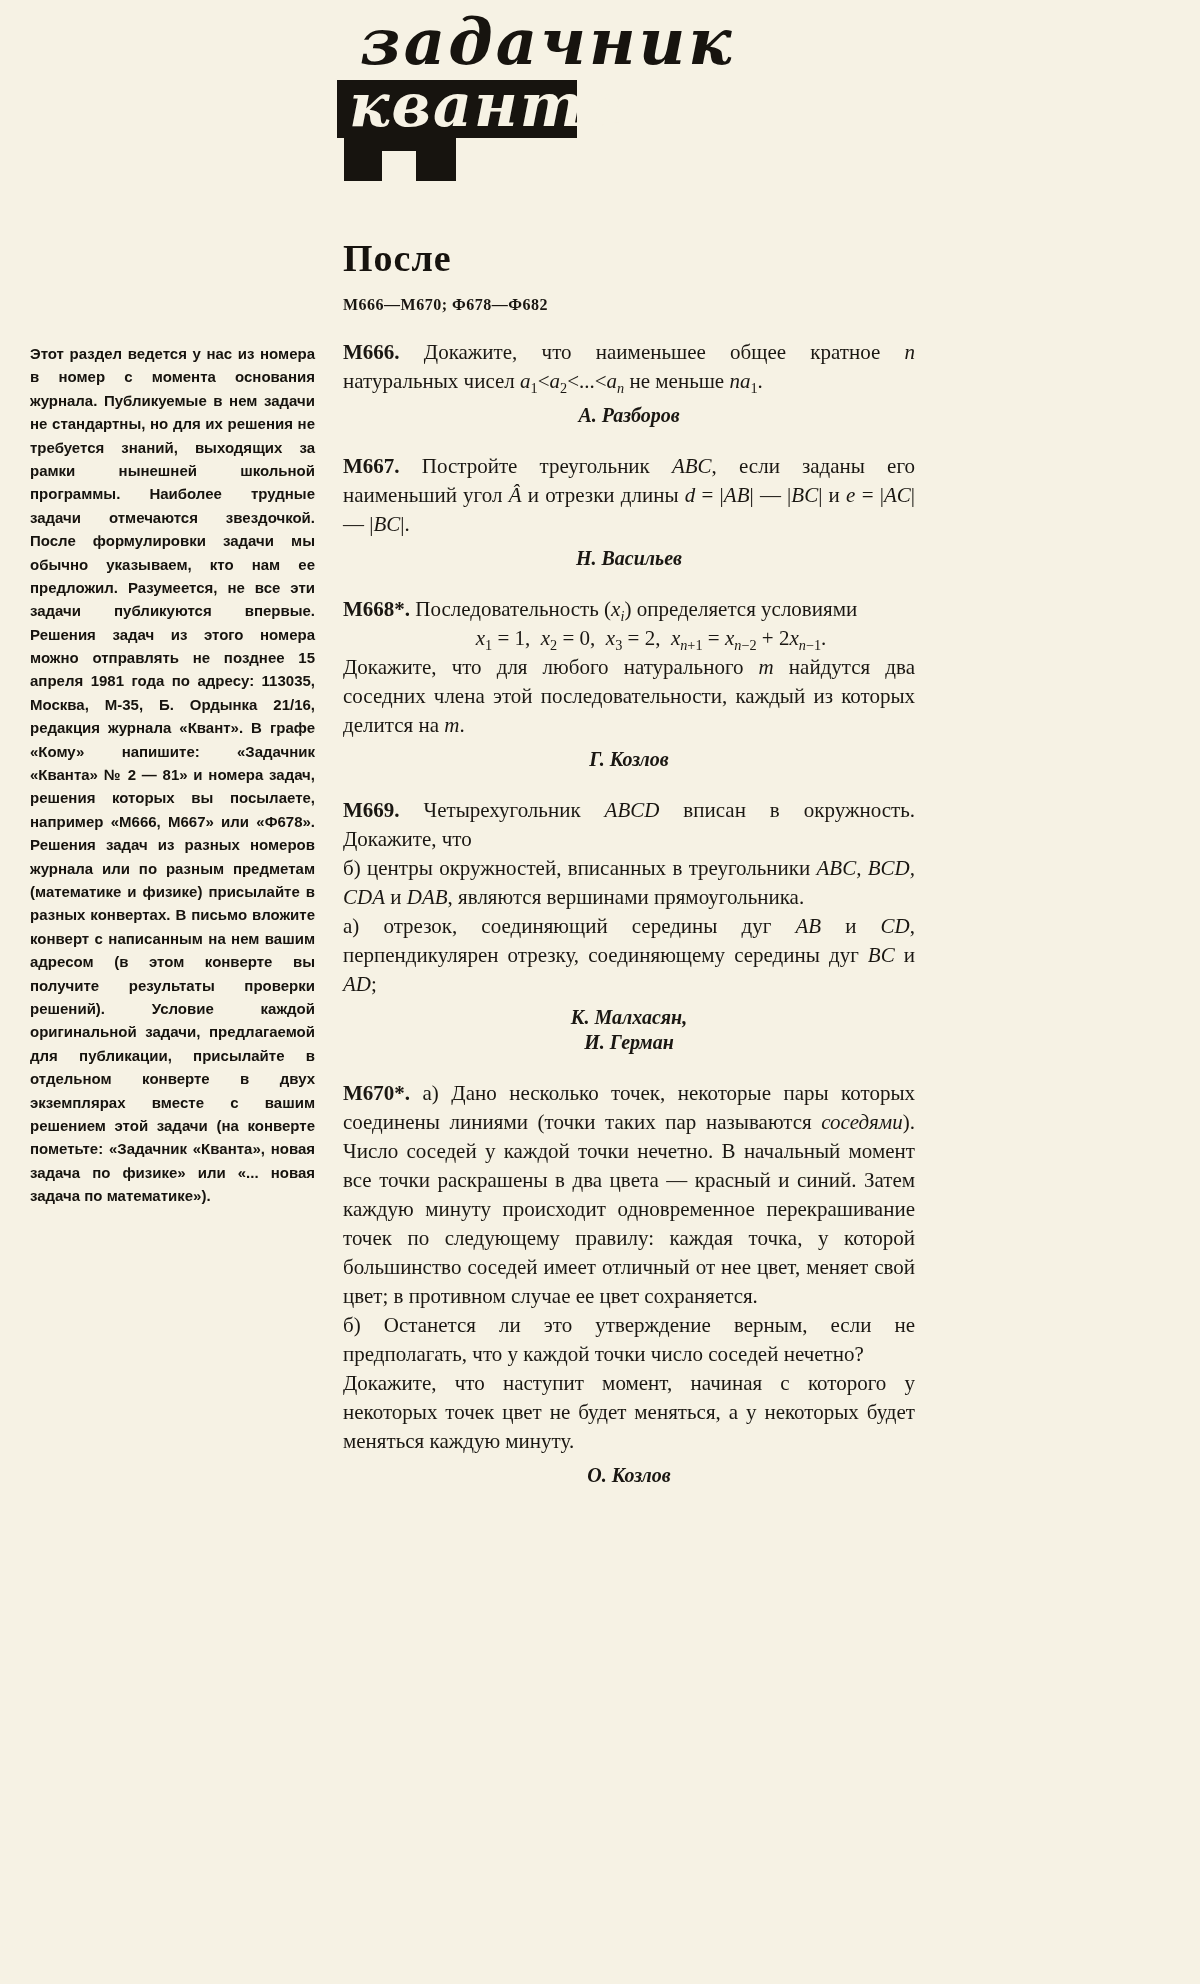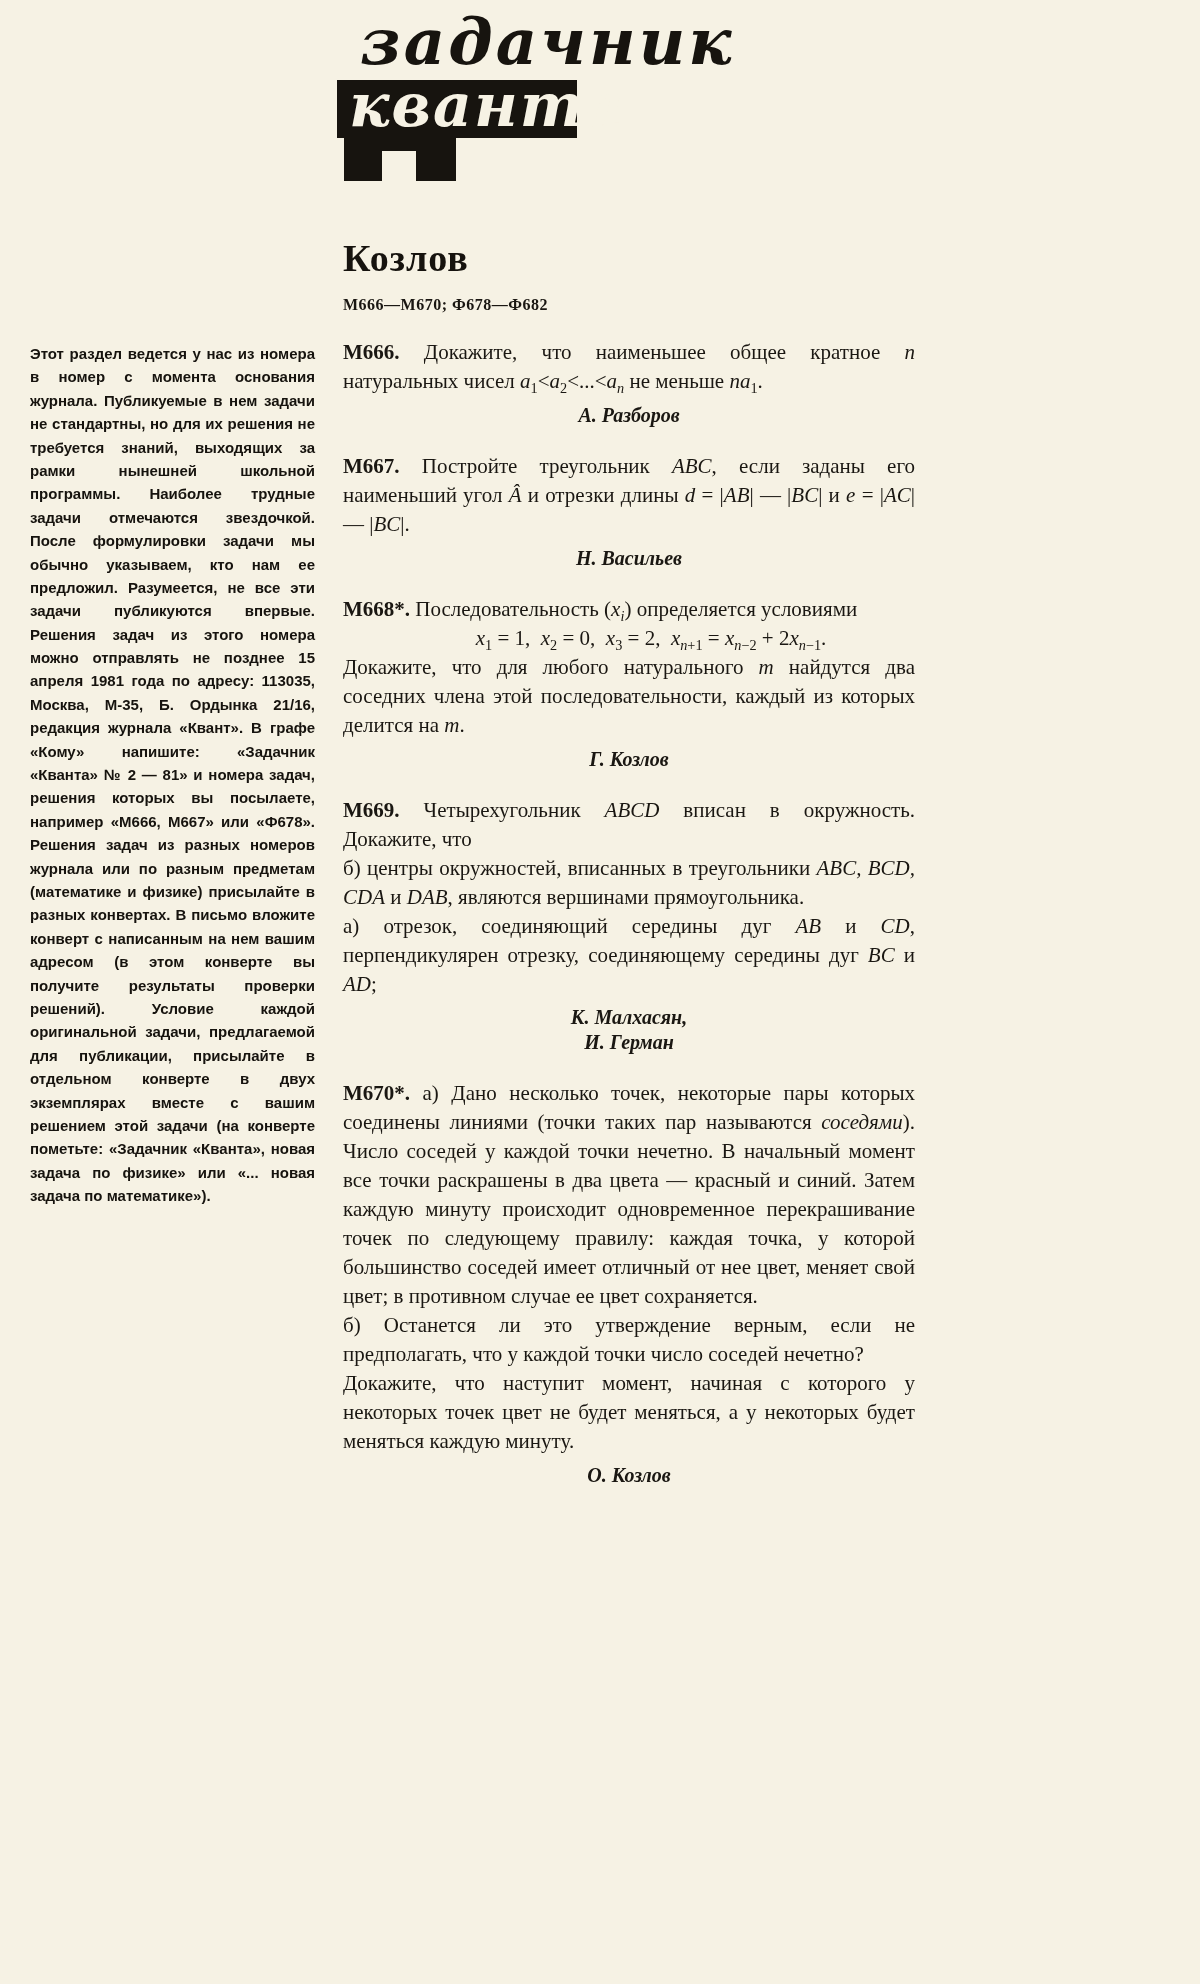--- a/index.html
+++ b/index.html
@@ -116,21 +116,21 @@
     <div class="logo-pi">
       <span class="logo-pi-notch"></span>
     </div>
   </div>
 
   <aside class="sidebar">
     <p>Этот раздел ведется у нас из номера в номер с момента основания журнала. Публикуемые в нем задачи не стандартны, но для их решения не требуется знаний, выходящих за рамки нынешней школьной программы. Наиболее трудные задачи отмечаются звездочкой. После формулировки задачи мы обычно указываем, кто нам ее предложил. Разумеется, не все эти задачи публикуются впервые. Решения задач из этого номера можно отправлять не позднее 15 апреля 1981 года по адресу: 113035, Москва, М-35, Б. Ордынка 21/16, редакция журнала «Квант». В графе «Кому» напишите: «Задачник «Кванта» № 2 — 81» и номера задач, решения которых вы посылаете, например «М666, М667» или «Ф678». Решения задач из разных номеров журнала или по разным предметам (математике и физике) присылайте в разных конвертах. В письмо вложите конверт с написанным на нем вашим адресом (в этом конверте вы получите результаты проверки решений). Условие каждой оригинальной задачи, предлагаемой для публикации, присылайте в отдельном конверте в двух экземплярах вместе с вашим решением этой задачи (на конверте пометьте: «Задачник «Кванта», новая задача по физике» или «... новая задача по математике»).</p>
   </aside>
 
   <main class="content">
-    <h1 class="title">Козлов</h1>
+    <h1 class="title">После</h1>
     <h2 class="range">М666—М670; Ф678—Ф682</h2>
 
     <article class="prob">
       <p><b class="pid">М666.</b> <span>Докажите, что наименьшее общее кратное <i>n</i> натуральных чисел <i>a</i><sub>1</sub>&lt;<i>a</i><sub>2</sub>&lt;...&lt;<i>a<sub>n</sub></i> не меньше <i>na</i><sub>1</sub>.</span></p>
       <p class="author">А. Разборов</p>
     </article>
 
     <article class="prob">
       <p><b class="pid">М667.</b> <span>Постройте треугольник <i>ABC</i>, если заданы его наименьший угол <i>Â</i> и отрезки длины <i>d</i> = |<i>AB</i>| — |<i>BC</i>| и <i>e</i> = |<i>AC</i>| — |<i>BC</i>|.</span></p>
       <p class="author">Н. Васильев</p>

